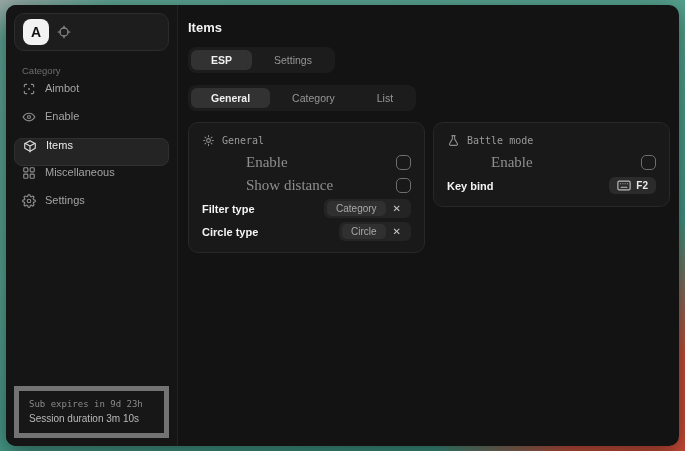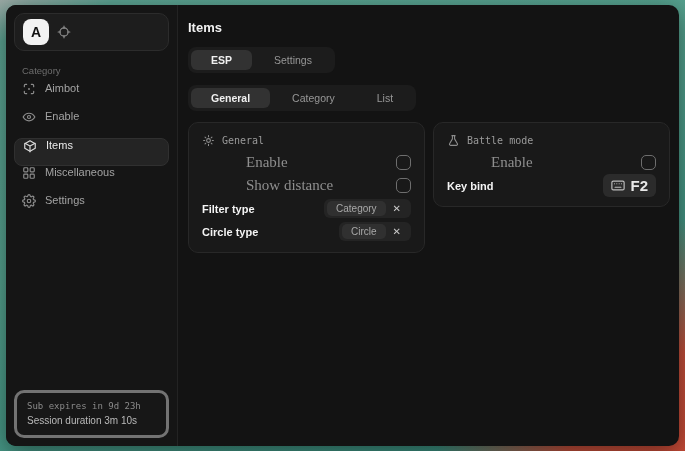--- a/index.html
+++ b/index.html
@@ -40,21 +40,21 @@
   .nav-item {
     display:flex; align-items:flex-start; gap:9px; height:28px; padding:0 8px;
     color:#a3a3a3; font-size:11px; border-radius:8px; cursor:pointer;
   }
   .nav-item .nicon { display:flex; color:#8d8d8d; }
   .nav-item.selected {
     background:#242424; border:1px solid #303030; color:#eaeaea;
   }
   .nav-item.selected .nicon { color:#dcdcdc; }
   .side-footer {
-    margin-top:auto; border:3px solid #737373; border-radius:10px;
+    margin-top:auto; border:5px solid #737373; border-radius:0;
     padding:7px 10px; background:#171717;
   }
   .sf-line1 { font-family:"DejaVu Sans Mono", monospace; color:#8a8a8a; font-size:9px; line-height:1.5; }
   .sf-line2 { color:#b9b9b9; font-size:10px; line-height:1.5; }
   
   .main { flex:1; padding:15px 12px 0 10px; }
   .page-title { color:#f2f2f2; font-size:13px; font-weight:bold; }
   .tab-row { margin-top:12px; display:flex; }
   .tab-group {
     display:inline-flex; background:#1c1c1c; border-radius:8px; padding:3px; gap:2px;
@@ -89,21 +89,21 @@
   .select-value {
     background:#303030; border-radius:5px; padding:2px 9px;
     font-size:10px; color:#a8a8a8;
   }
   .clear-x { color:#c9c9c9; font-size:10px; padding:0 7px; cursor:pointer; }
   .keybind {
     display:flex; align-items:center; gap:5px; background:#2b2b2b; border-radius:6px;
     padding:3px 8px; cursor:pointer;
   }
   .keybind .kicon { display:flex; color:#bdbdbd; }
-  .keybind-val { color:#e8e8e8; font-size:15px; font-weight:bold; }
+  .keybind-val { color:#e8e8e8; font-size:10px; font-weight:bold; }
   svg { display:block; }
 </style>
 </head>
 <body>
 
 <div class="window">
 
   <aside class="sidebar">
 
     <div class="brand-card">

